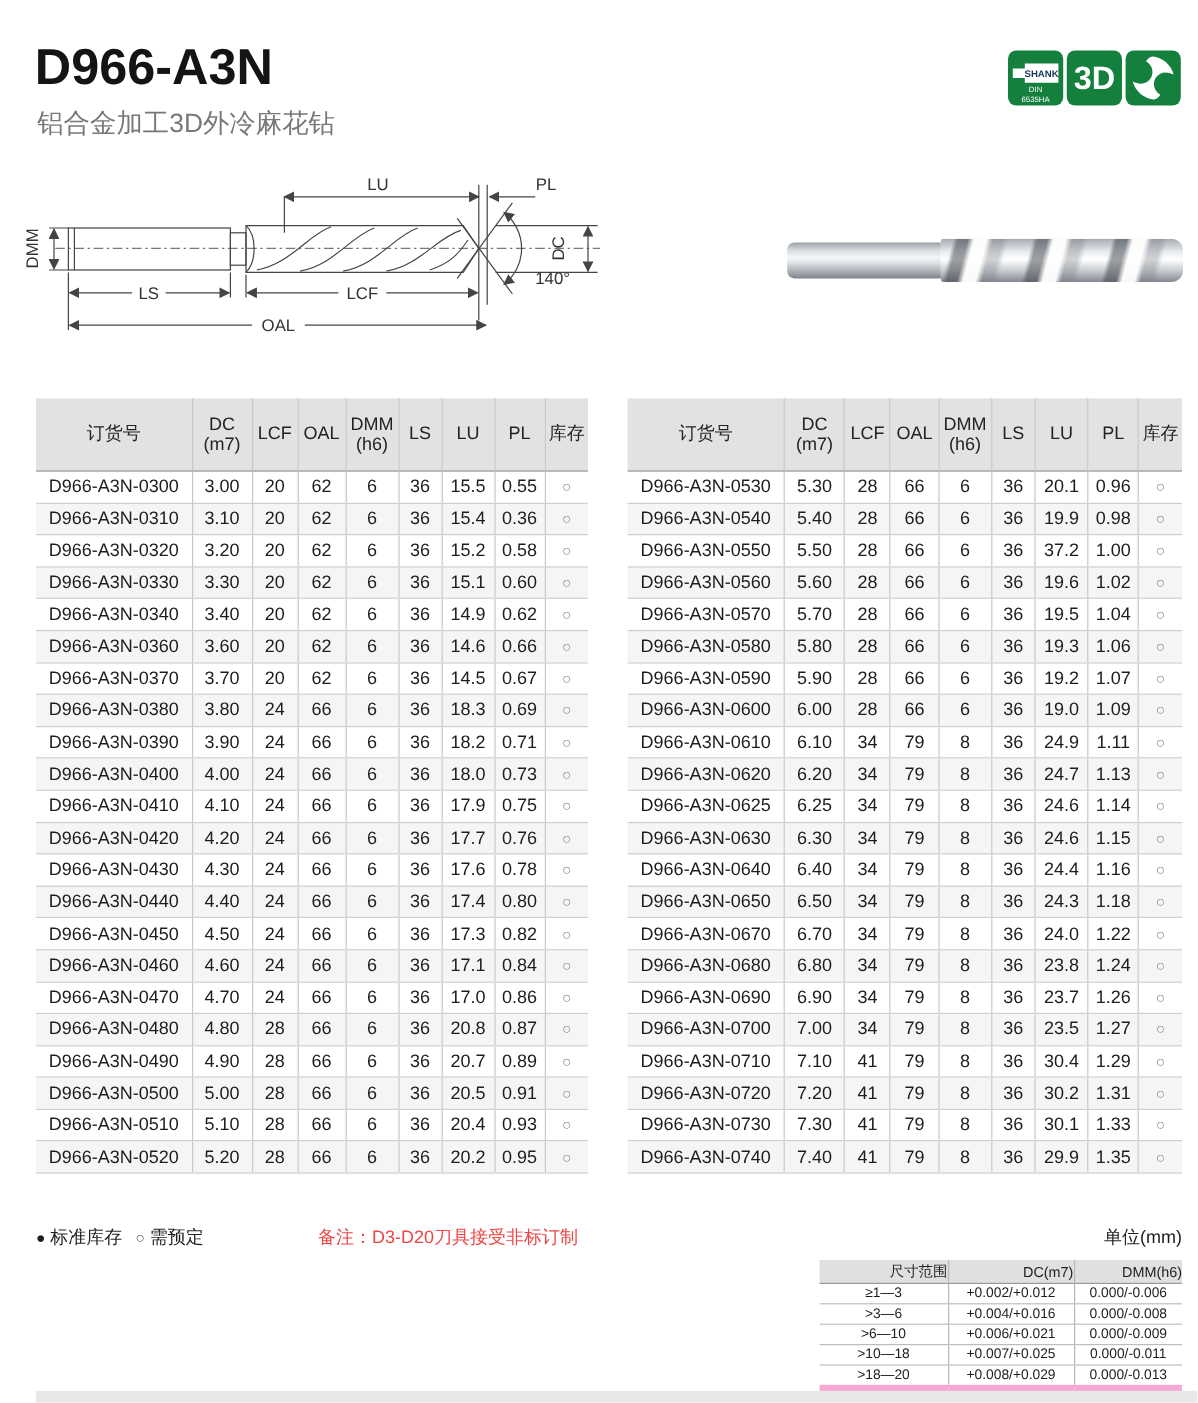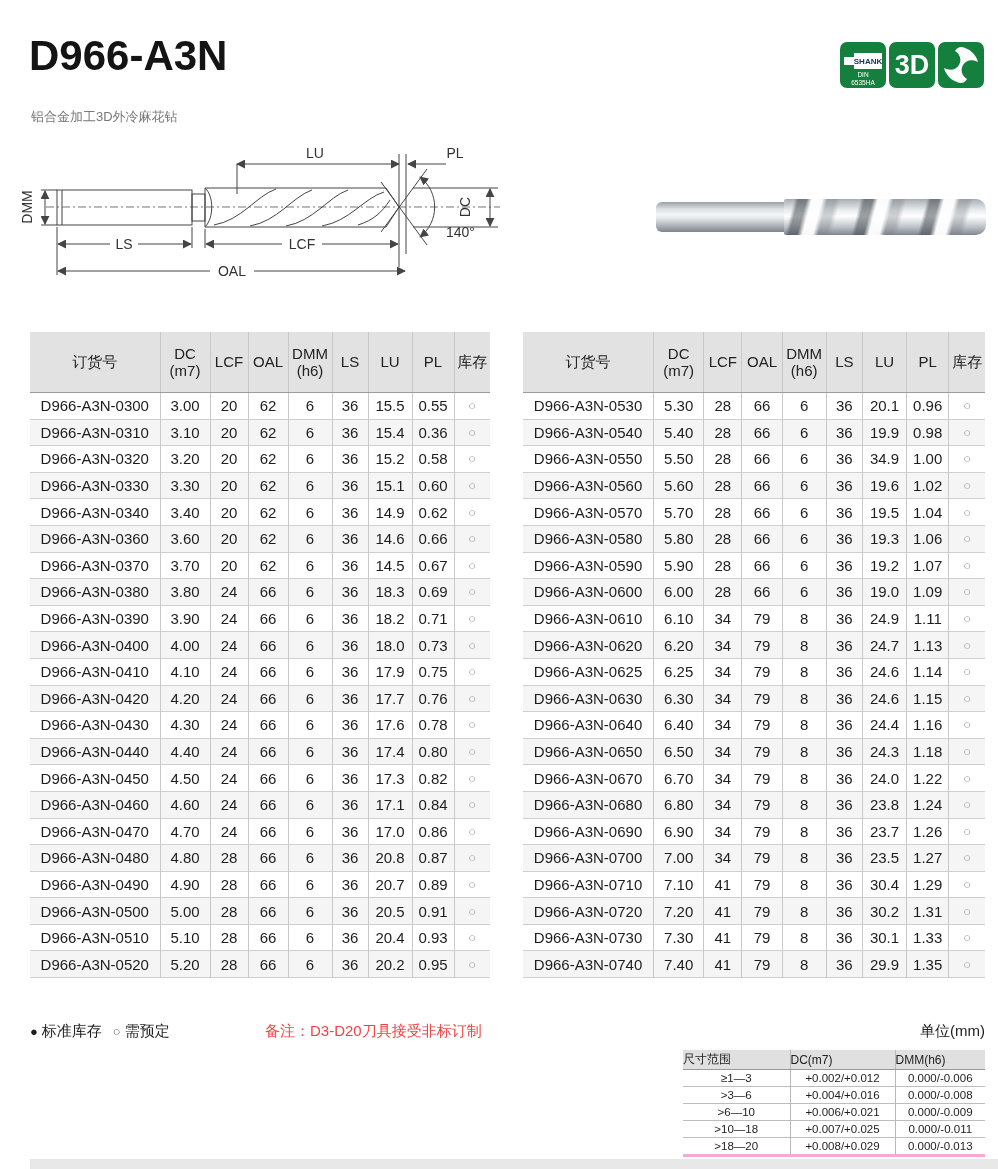--- a/index.html
+++ b/index.html
@@ -3,21 +3,21 @@
 <meta charset="utf-8">
 <style>
   html,body{margin:0;padding:0;}
   body{
     width:998px;height:1169px;position:relative;overflow:hidden;
     background:#ffffff;color:#1d1d1d;
     font-family:"Liberation Sans", sans-serif;
   }
   
   .title{position:absolute;left:29px;top:32px;font-size:42px;font-weight:800;color:#141414;letter-spacing:0;}
-  .subtitle{position:absolute;left:31px;top:108px;font-size:13px;color:#787878;}
+  .subtitle{position:absolute;left:31px;top:88px;font-size:22px;color:#787878;}
   .badges{position:absolute;top:42px;right:14px;display:flex;gap:3px;}
   .badge{width:46px;height:46px;background:#15803d;border-radius:7px;display:flex;align-items:center;justify-content:center;}
   .badge-3d{color:#fff;font-size:27px;font-weight:bold;}
   
   .diagram{position:absolute;left:18px;top:136px;}
   .diagram text{font-family:"Liberation Sans",sans-serif;font-size:14px;fill:#333;}
   
   .photo{position:absolute;left:656px;top:199px;width:330px;height:36px;}
   .photo-shank{position:absolute;left:0;top:3px;width:128px;height:30px;border-radius:6px 0 0 6px;
     background:linear-gradient(180deg,#9aa0a7 0%,#d9dde1 22%,#f4f6f8 42%,#e3e6e9 55%,#aab0b6 80%,#7f858c 100%);}
@@ -47,26 +47,26 @@
   .spec td.stock{font-size:13px;color:#8f8f8f;}
   
   .legend{position:absolute;left:30px;top:1022px;font-size:15px;color:#1d1d1d;display:flex;gap:11px;align-items:center;}
   .legend .sym{font-size:13px;margin-right:4px;}
   .legend .sym-open{color:#666;}
   .remark{position:absolute;left:265px;top:1022px;font-size:15px;color:#ef4444;}
   .unit-note{position:absolute;right:13px;top:1022px;font-size:15px;color:#1d1d1d;}
   
   .tol{position:absolute;left:683px;top:1050px;width:302px;}
   .tol table{table-layout:fixed;width:100%;border-collapse:collapse;}
-  .tol th{height:19px;background:#e0e0e0;font-weight:normal;font-size:12px;color:#222;text-align:left;padding:0;border-bottom:1px solid #999;margin-left:32px;}
+  .tol th{height:19px;background:#e0e0e0;font-weight:normal;font-size:12px;color:#222;text-align:right;padding:0;border-bottom:1px solid #999;margin-left:32px;}
   .tol td{height:16px;font-size:11.5px;text-align:center;color:#1d1d1d;padding:0;}
   .tol th + th, .tol td + td{border-left:1px solid #b8b8b8;}
   .tol tbody td{border-top:1px solid #bdbdbd;}
   .tol tbody tr:first-child td{border-top:none;}
-  .tol tbody tr:last-child td{border-bottom:3px solid #f9a8d4;margin-top:20px;}
+  .tol tbody tr:last-child td{border-bottom:6px solid #f9a8d4;margin-top:20px;}
   
   .bottom-bar{position:absolute;left:30px;right:0;bottom:0;height:10px;background:#e8e8e8;}
 </style>
 </head>
 <body>
 
 <div class="title">D966-A3N</div>
 <div class="subtitle">铝合金加工3D外冷麻花钻</div>
 
 <div class="badges">
@@ -485,21 +485,21 @@
           <td>0.98</td>
           <td class="stock">○</td>
         </tr>
         <tr>
           <td>D966-A3N-0550</td>
           <td>5.50</td>
           <td>28</td>
           <td>66</td>
           <td>6</td>
           <td>36</td>
-          <td>34.9</td>
+          <td>37.2</td>
           <td>1.00</td>
           <td class="stock">○</td>
         </tr>
         <tr>
           <td>D966-A3N-0560</td>
           <td>5.60</td>
           <td>28</td>
           <td>66</td>
           <td>6</td>
           <td>36</td>

